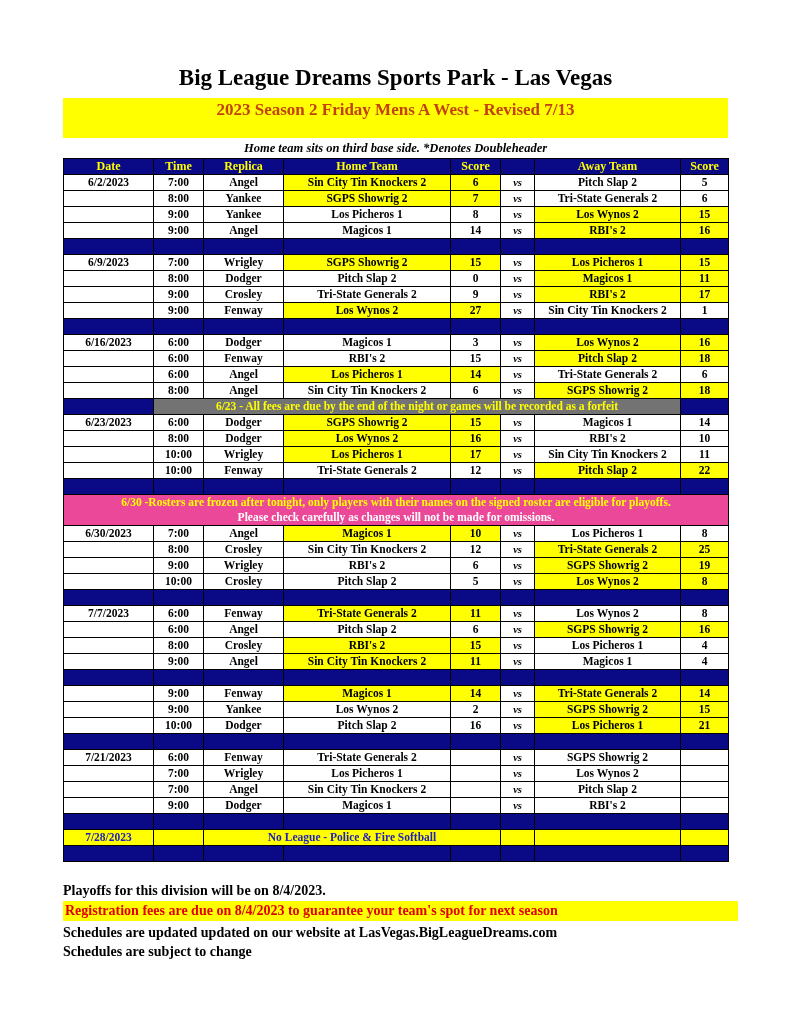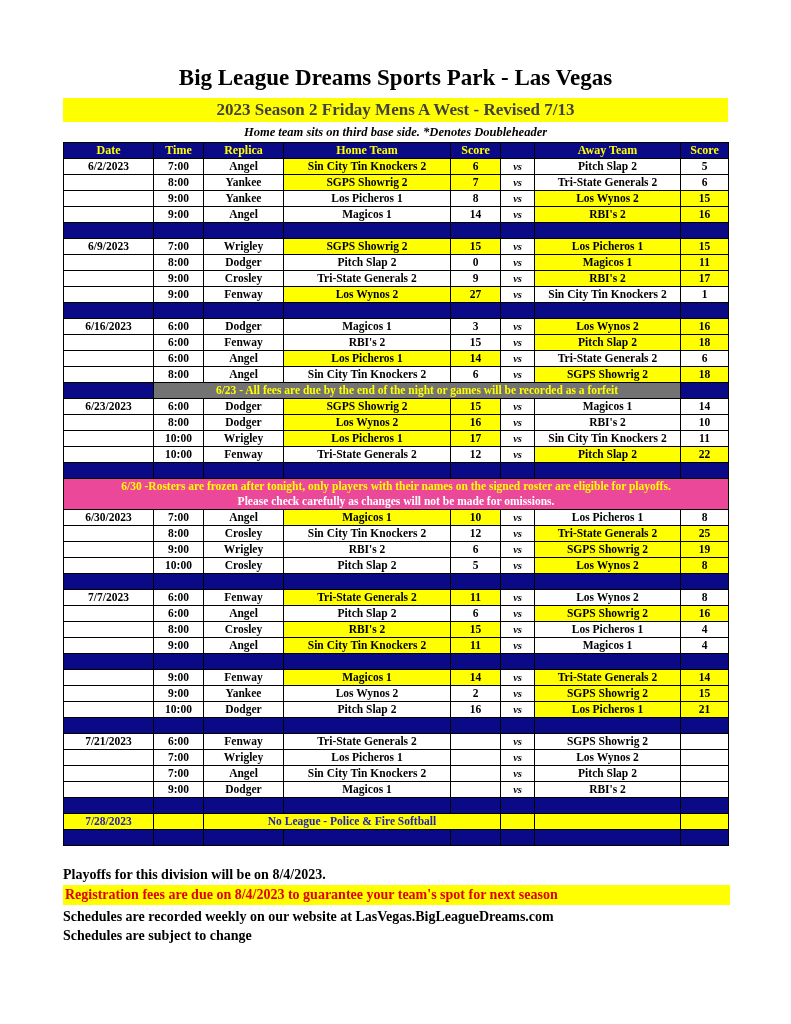--- a/index.html
+++ b/index.html
@@ -4,22 +4,22 @@
 <style>
   html,body { margin:0; padding:0; }
   body {
     width:791px; height:1024px; background:#ffffff;
     font-family:"Liberation Serif", serif; font-weight:bold; color:#000;
     -webkit-font-smoothing:antialiased;
   }
   .page { width:665px; margin:0 auto; padding-top:64px; }
   .title { font-size:23px; text-align:center; line-height:28px; letter-spacing:0px; }
   .banner {
-    margin-top:6px; background:#ffff00; color:#404040;
-    font-size:17px; text-align:center; height:24px; line-height:24px;
+    margin-top:6px; background:#ffff00; color:#c2410c;
+    font-size:17px; text-align:center; height:40px; line-height:24px;
   }
   .note { margin-top:2px; font-size:12.5px; font-style:italic; text-align:center; line-height:16px; }
 
   table.sched {
     width:665px; border-collapse:collapse; table-layout:fixed;
     margin-top:2px; font-size:11.5px; font-weight:bold;
   }
   table.sched td, table.sched th {
     border:1px solid #000; height:15px; line-height:15px;
     padding:0; text-align:center; vertical-align:middle;
@@ -30,21 +30,21 @@
   td.hl { background:#ffff00; }
   td.vs { font-style:italic; font-size:10.5px; }
   td.notice { background:#737373; color:#ffff00; }
   td.redband { background:#ec4899; height:31px; line-height:15px; border:1px solid #000; }
   td.redband .l1 { color:#ffff00; font-size:11.5px; }
   td.redband .l2 { color:#ffffff; font-size:11.5px;text-align:center; }
   td.noleague { background:#ffff00; color:#2222bb; }
 
   .f-line { width:665px; margin:0 auto; }
   .f-playoffs { margin-top:20px; font-size:14px; line-height:17px; }
-  .f-reg { margin-top:2px; background:#ffff00; color:#e00000; font-size:14px; line-height:18px; padding:1px 0 1px 2px; }
+  .f-reg { margin-top:2px; background:#ffff00; color:#e00000; font-size:14px; line-height:18px; padding:1px 8px 1px 2px; }
   .f-web { margin-top:3px; font-size:14px; line-height:17px; }
   .f-subject { margin-top:2px; font-size:14px; line-height:17px; }
 </style>
 </head>
 <body>
 
 <div class="page">
   <div class="title">Big League Dreams Sports Park - Las Vegas</div>
   <div class="banner">2023 Season 2 Friday Mens A West - Revised 7/13</div>
   <div class="note">Home team sits on third base side.  *Denotes Doubleheader</div>
@@ -480,15 +480,15 @@
           <td class="navy"></td>
           <td class="navy"></td>
           <td class="navy"></td>
           <td class="navy"></td>
         </tr>
       </tbody>
   </table>
 
   <div class="f-line f-playoffs">Playoffs for this division will be on 8/4/2023.</div>
   <div class="f-line f-reg">Registration fees are due on 8/4/2023 to guarantee your team's spot for next season</div>
-  <div class="f-line f-web">Schedules are recorded weekly on our website at LasVegas.BigLeagueDreams.com</div>
+  <div class="f-line f-web">Schedules are updated updated on our website at LasVegas.BigLeagueDreams.com</div>
   <div class="f-line f-subject">Schedules are subject to change</div>
 </div>
 
 </body></html>

